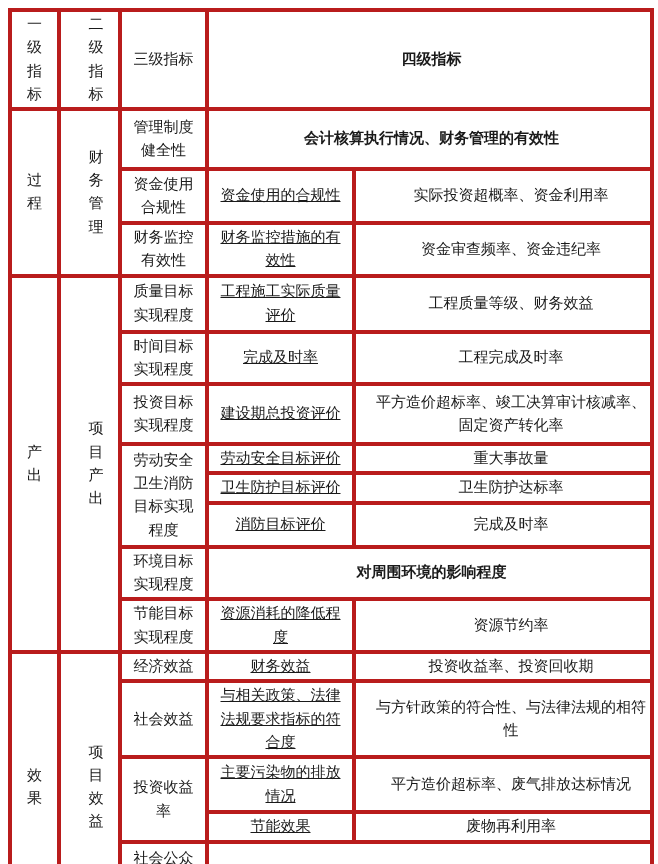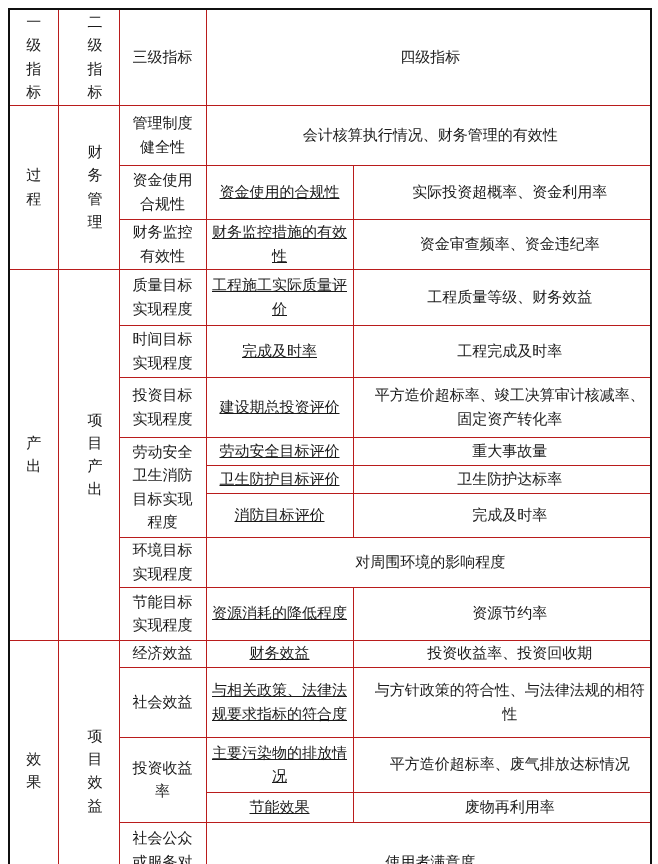--- a/index.html
+++ b/index.html
@@ -19,34 +19,34 @@
     border-collapse: collapse;
     table-layout: fixed;
     width: 642px;
     height: 847px;
     border: 2px solid #101010;
     font-size: 15px;
     line-height: 1.55;
   }
   .indicator-table th,
   .indicator-table td {
-    border: 1px solid #b91c1c;
+    border: 4px solid #b91c1c;
     text-align: center;
     vertical-align: middle;
     font-weight: normal;
     overflow: hidden;
     padding: 1px 4px;
   }
   
   .indicator-table .c1 { padding-left: 9px; padding-right: 9px; }
   .indicator-table .c2 { padding-left: 22px; padding-right: 9px; }
   .indicator-table .c3 { padding-left: 8px; padding-right: 8px; }
   .indicator-table .c4a { padding-left: 5px; padding-right: 5px; text-decoration: underline; }
   .indicator-table .c4b { padding-left: 20px; padding-right: 4px; }
-  .indicator-table .c4merge { padding-left: 10px; padding-right: 6px; }
+  .indicator-table .c4merge { padding-left: 10px; padding-right: 6px; font-weight: bold; }
 </style>
 </head>
 <body>
 
 <table class="indicator-table">
   <colgroup>
     <col style="width:49px">
     <col style="width:61px">
     <col style="width:87px">
     <col style="width:147px">

